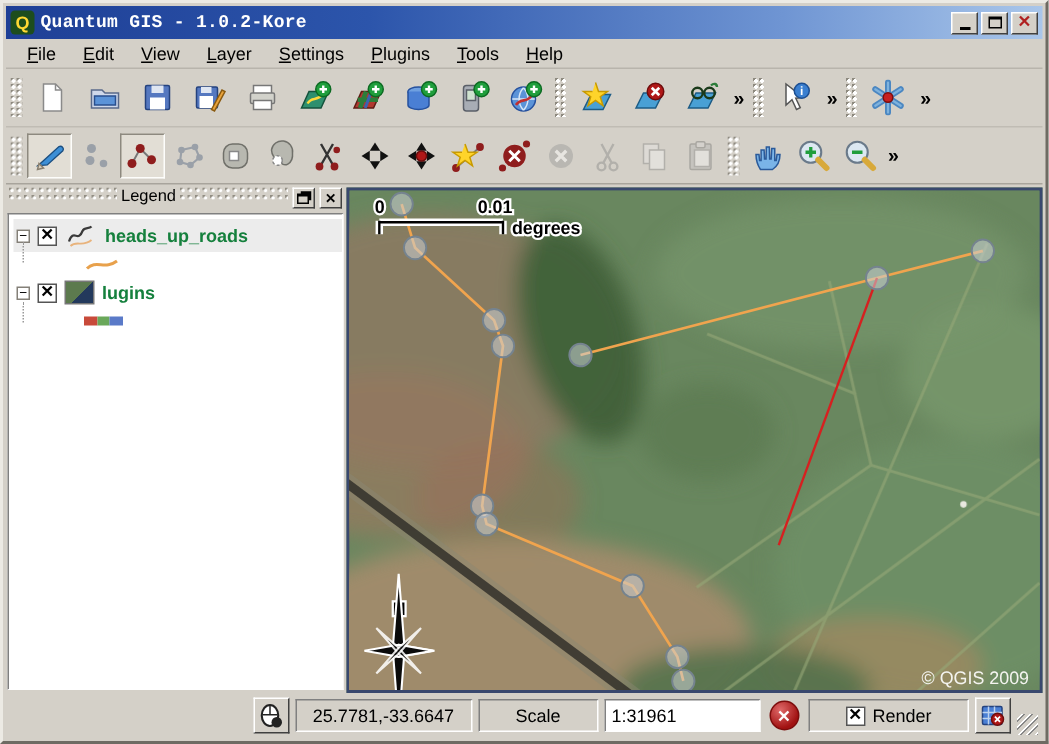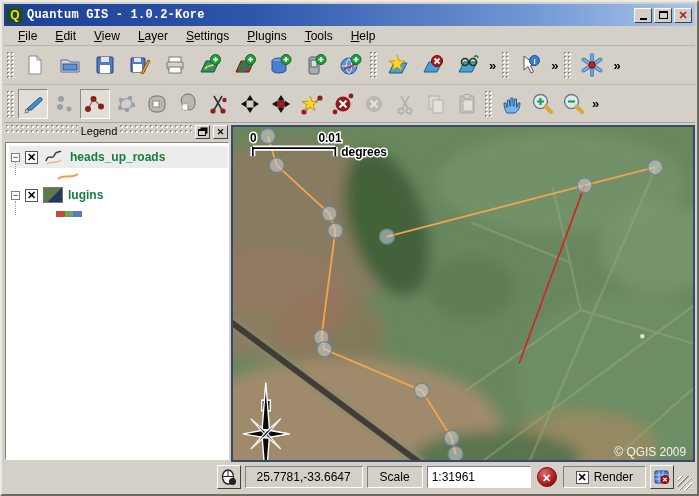--- a/index.html
+++ b/index.html
@@ -68,21 +68,21 @@
   .colorbar{width:26px;height:6px;display:flex;}
   .colorbar span{flex:1;}
   
   .map-frame{flex:1;border:2px solid #39486e;position:relative;min-width:0;background:#69875f;}
   .map-frame svg{width:100%;height:100%;display:block;}
   .sb-label{font-size:12px;font-weight:bold;fill:#000;stroke:#fff;stroke-width:3px;paint-order:stroke;}
   .copyright-text{font-size:12px;fill:#f4f4f0;}
   
   .statusbar{height:30px;flex:0 0 30px;display:flex;align-items:center;justify-content:flex-end;gap:4px;padding:2px 3px 2px 2px;}
   .spanel{height:22px;border:1px solid;border-color:#808080 #fff #fff #808080;background:#d4d0c8;
-    display:flex;align-items:center;justify-content:center;font-size:12px;color:#000;padding:0 12px;}
+    display:flex;align-items:center;justify-content:center;font-size:12px;color:#000;padding:0 24px;}
   .sbtn{width:24px;height:24px;background:#d4d0c8;border:1px solid;border-color:#fff #404040 #404040 #fff;
     padding:1px;display:flex;align-items:center;justify-content:center;cursor:pointer;}
   .coords{width:118px;}
   .scale-input{width:104px;height:22px;border:1px solid;border-color:#808080 #fff #fff #808080;
     background:#fff;font-size:12px;padding:0 4px;font-family:"Liberation Sans",sans-serif;}
   .stopbtn{width:24px;height:24px;border:none;background:transparent;padding:0;cursor:pointer;display:flex;align-items:center;justify-content:center;}
   .stop-circle{width:20px;height:20px;border-radius:50%;background:radial-gradient(circle at 35% 30%,#e06a6a,#a11212 70%);
     color:#fff;font-weight:bold;font-size:11px;line-height:20px;text-align:center;border:1px solid #7c0d0d;}
   .render-panel{gap:5px;display:flex;}
   .grip{width:14px;height:14px;align-self:flex-end;

